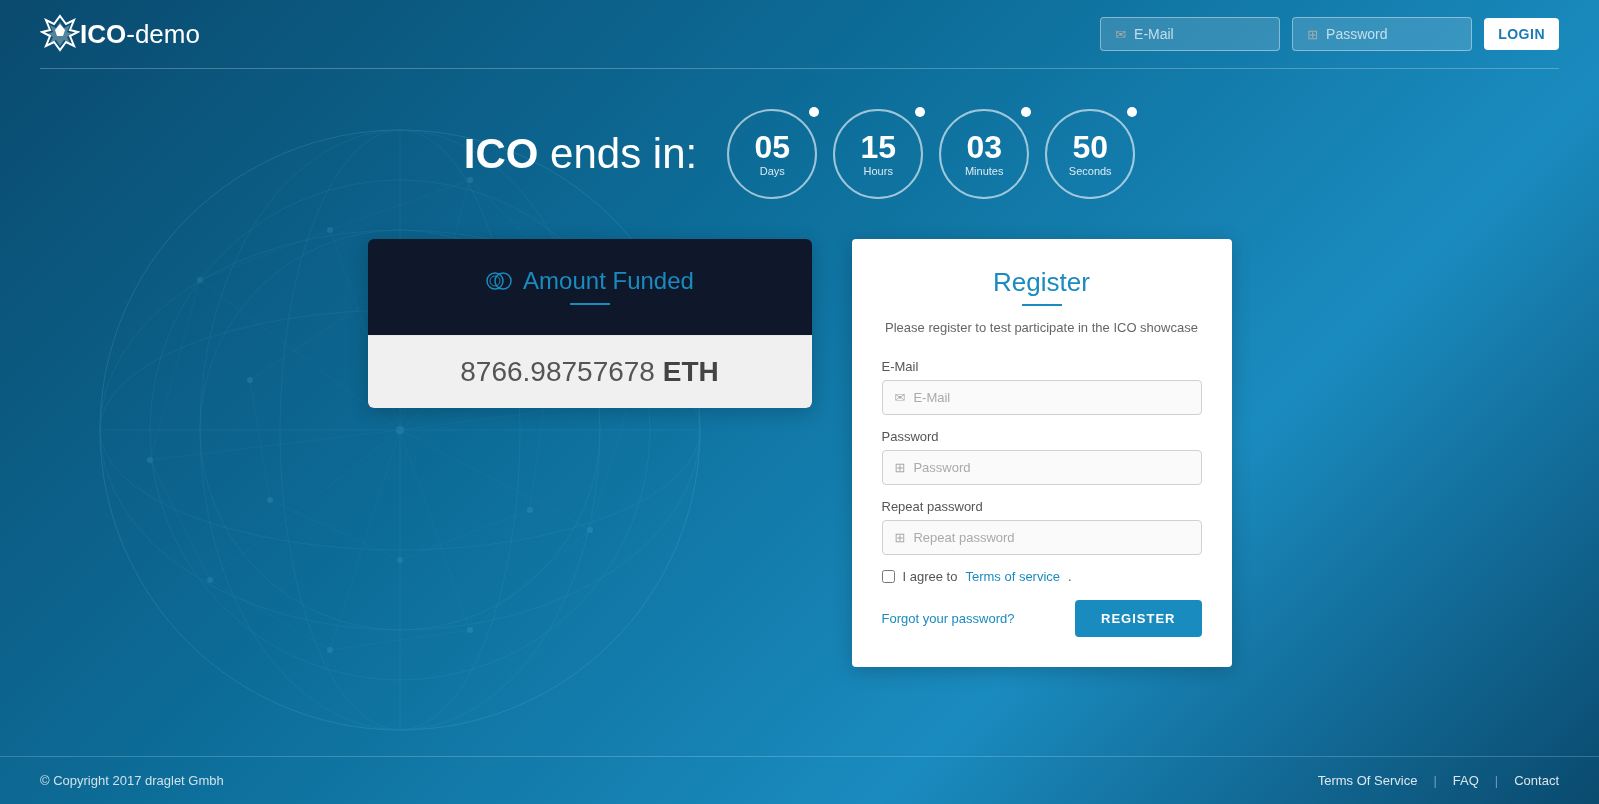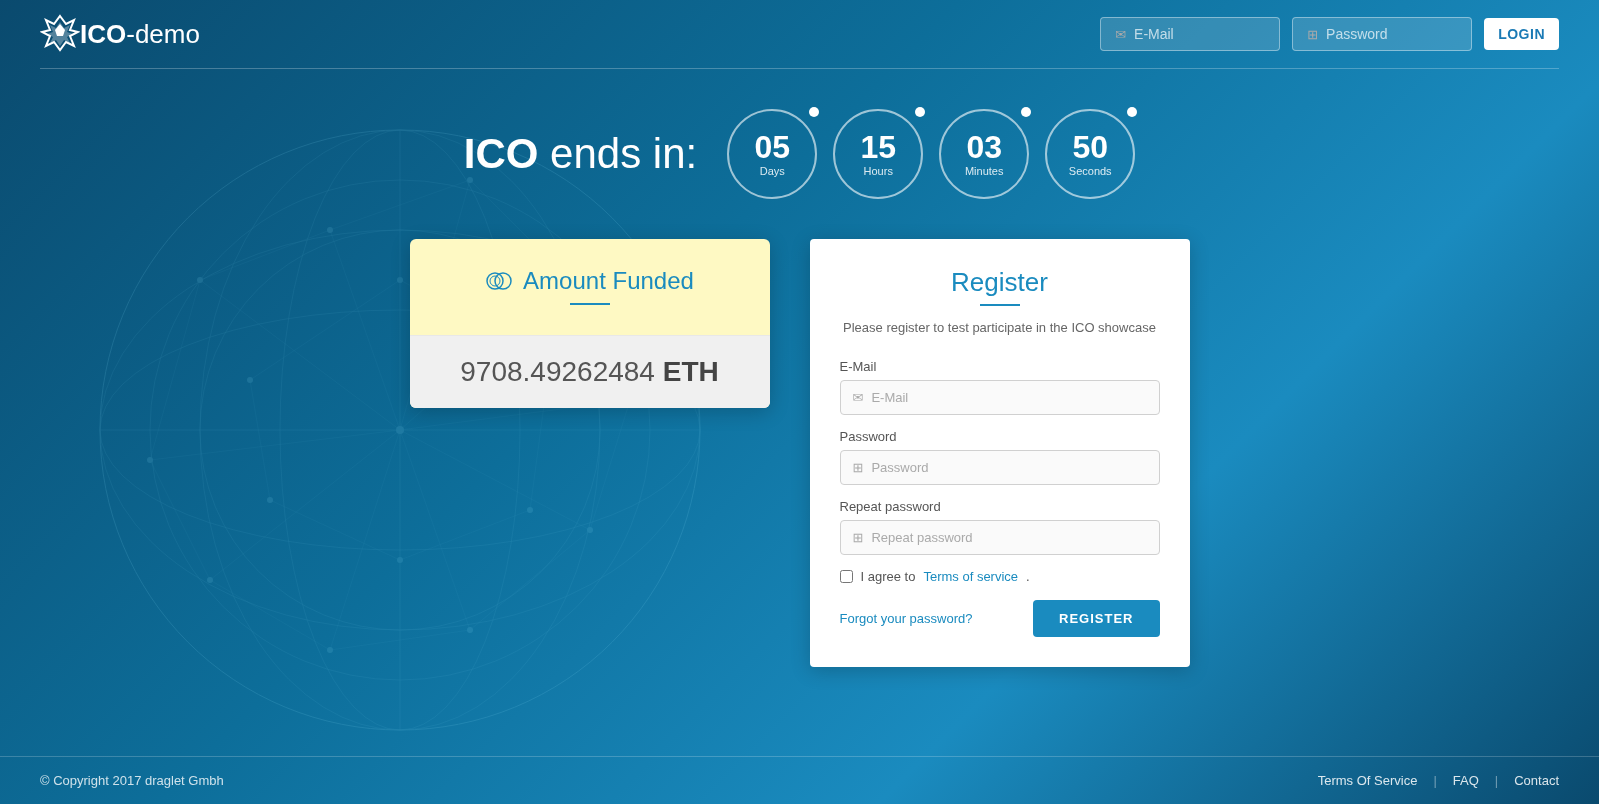--- a/index.html
+++ b/index.html
@@ -156,23 +156,23 @@
     
     .two-col {
       display: flex;
       justify-content: center;
       gap: 40px;
       align-items: flex-start;
     }
 
     
     .funded-card {
-      background: #fef9c3;
+      background: #0f172a;
       border-radius: 6px;
-      width: 360px;
+      width: 444px;
       overflow: hidden;
       box-shadow: 0 4px 20px rgba(0,0,0,0.2);
     }
     .funded-card-top {
       padding: 28px 30px 20px;
       text-align: center;
       border-bottom: 1px solid #e8e8e8;
     }
     .funded-header {
       display: flex;
@@ -479,21 +479,21 @@
               <circle cx="10" cy="14" r="8" fill="none" stroke="#1a8bbf" stroke-width="1.5"></circle>
               <circle cx="18" cy="14" r="8" fill="none" stroke="#1a8bbf" stroke-width="1.5"></circle>
               <circle cx="10" cy="14" r="5" fill="none" stroke="#1a8bbf" stroke-width="1"></circle>
             </svg>
             <span class="funded-title">Amount Funded</span>
           </div>
           <div class="funded-underline"></div>
         </div>
         <div class="funded-card-bottom">
           <span class="funded-amount">
-            <span>9708.49262484</span> <strong>ETH</strong>
+            <span>8766.98757678</span> <strong>ETH</strong>
           </span>
         </div>
       </div>
     </div>
 
     <div class="register-card">
       <h2 class="register-title">Register</h2>
       <div class="register-underline"></div>
       <p class="register-subtitle">Please register to test participate in the ICO showcase</p>
 

